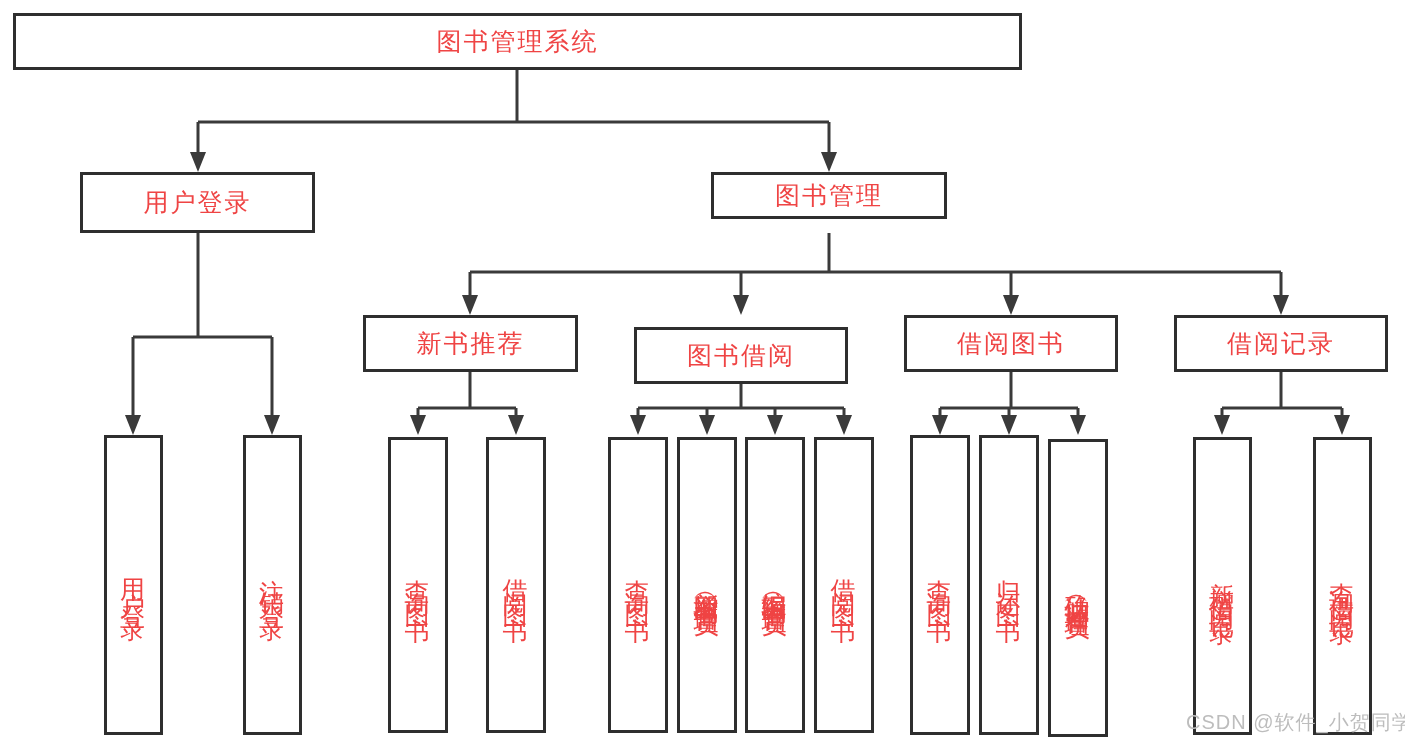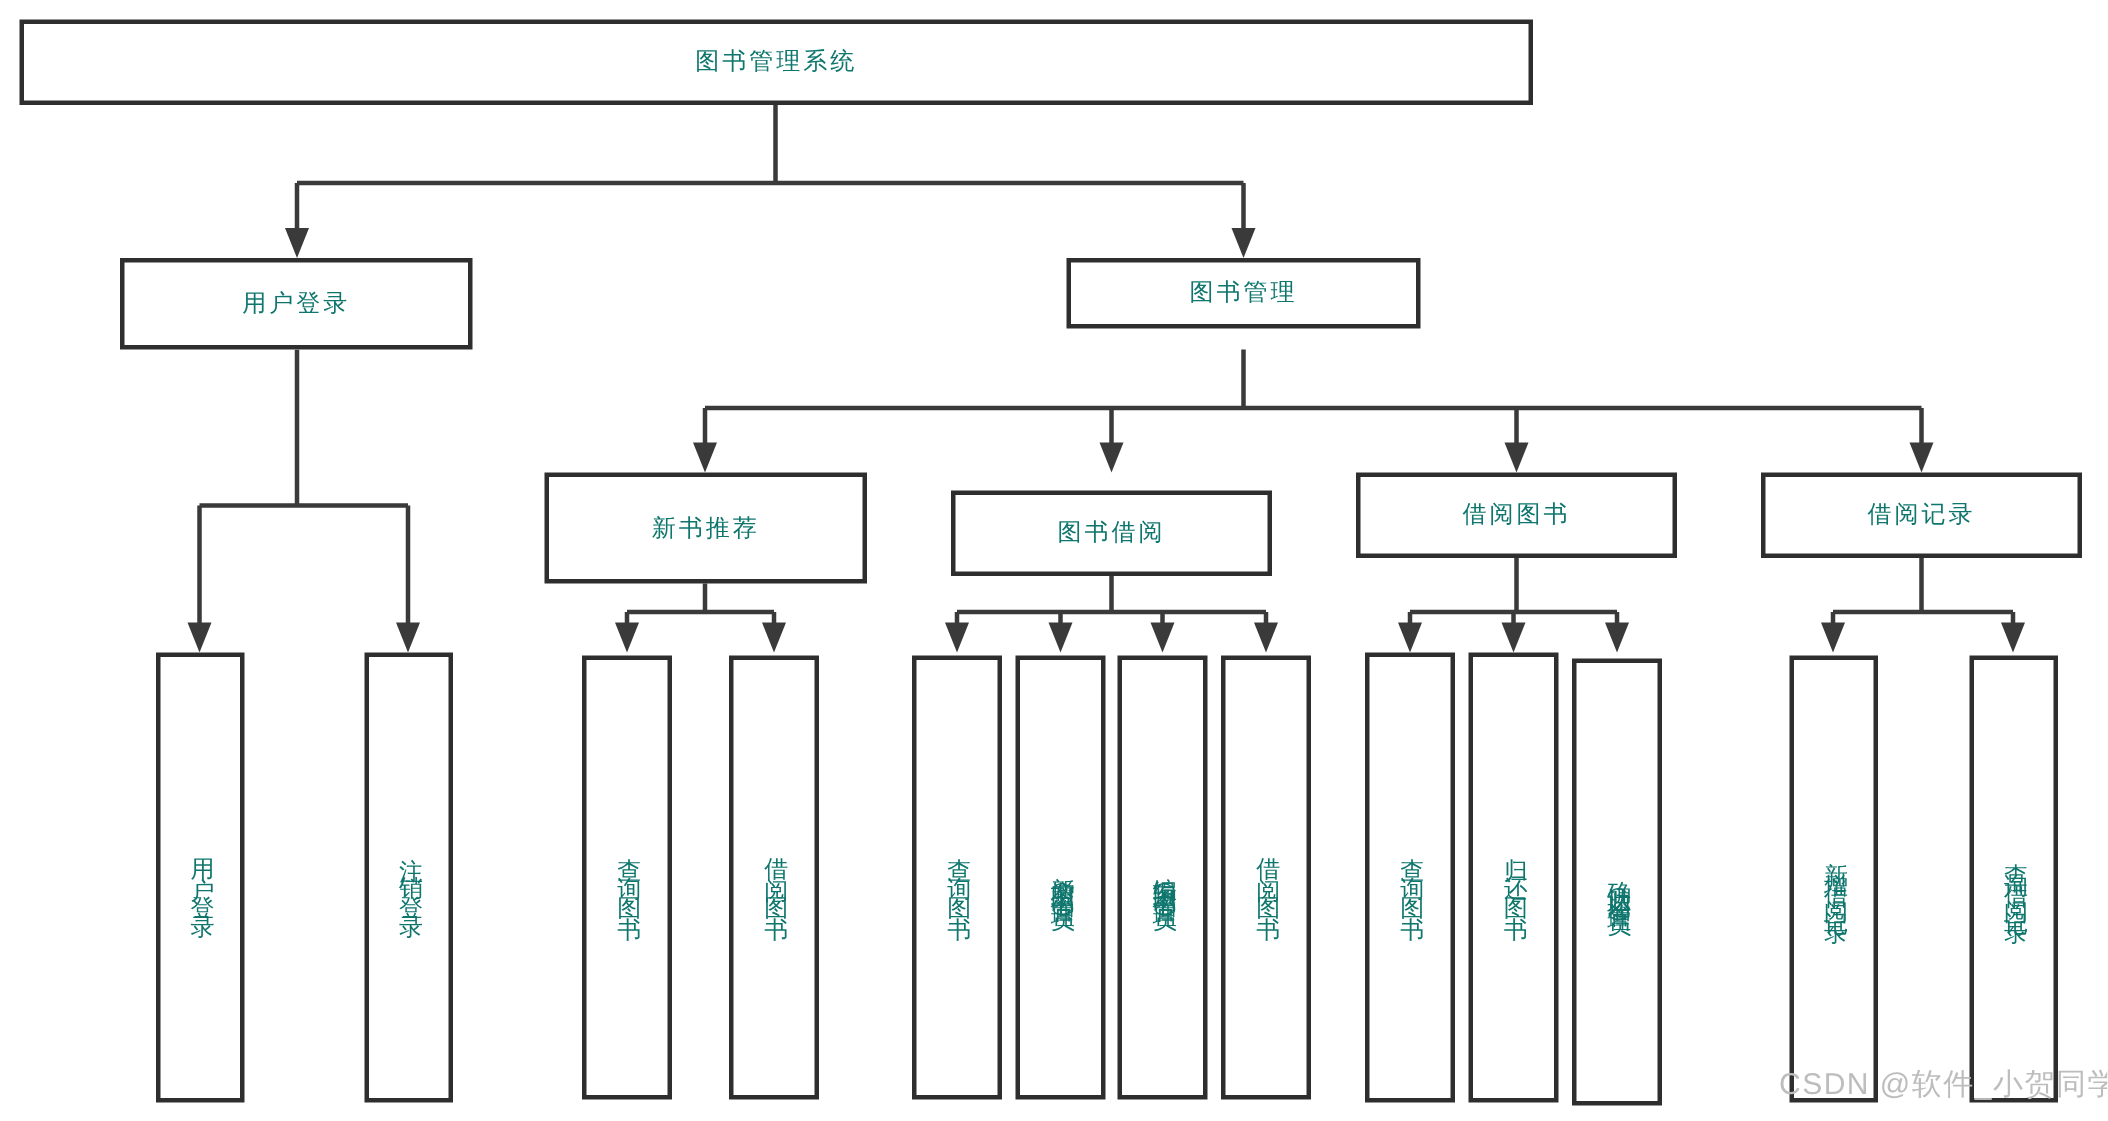--- a/index.html
+++ b/index.html
@@ -22,22 +22,22 @@
     z-index: 1;
   }
   .box {
     position: absolute;
     box-sizing: border-box;
     background: #ffffff;
     border: 3px solid #2e2e2e;
     display: flex;
     align-items: center;
     justify-content: center;
-    font-size: 16px;
-    color: #0f766e;
+    font-size: 25px;
+    color: #ef4444;
     z-index: 2;
     letter-spacing: 2px;
     white-space: nowrap;
   }
   .vbox span {
     writing-mode: vertical-rl;
     text-orientation: mixed;
     white-space: nowrap;
   }
   .ls-short span { letter-spacing: 13px; }
@@ -103,21 +103,21 @@
     <span>图书管理系统</span>
   </div>
 
   <div class="box" style="left:80px;top:172px;width:235px;height:61px">
     <span>用户登录</span>
   </div>
   <div class="box" style="left:711px;top:172px;width:236px;height:47px">
     <span>图书管理</span>
   </div>
 
-  <div class="box" style="left:363px;top:315px;width:215px;height:74px">
+  <div class="box" style="left:363px;top:315px;width:215px;height:57px">
     <span>新书推荐</span>
   </div>
   <div class="box" style="left:634px;top:327px;width:214px;height:57px">
     <span>图书借阅</span>
   </div>
   <div class="box" style="left:904px;top:315px;width:214px;height:57px">
     <span>借阅图书</span>
   </div>
   <div class="box" style="left:1174px;top:315px;width:214px;height:57px">
     <span>借阅记录</span>

